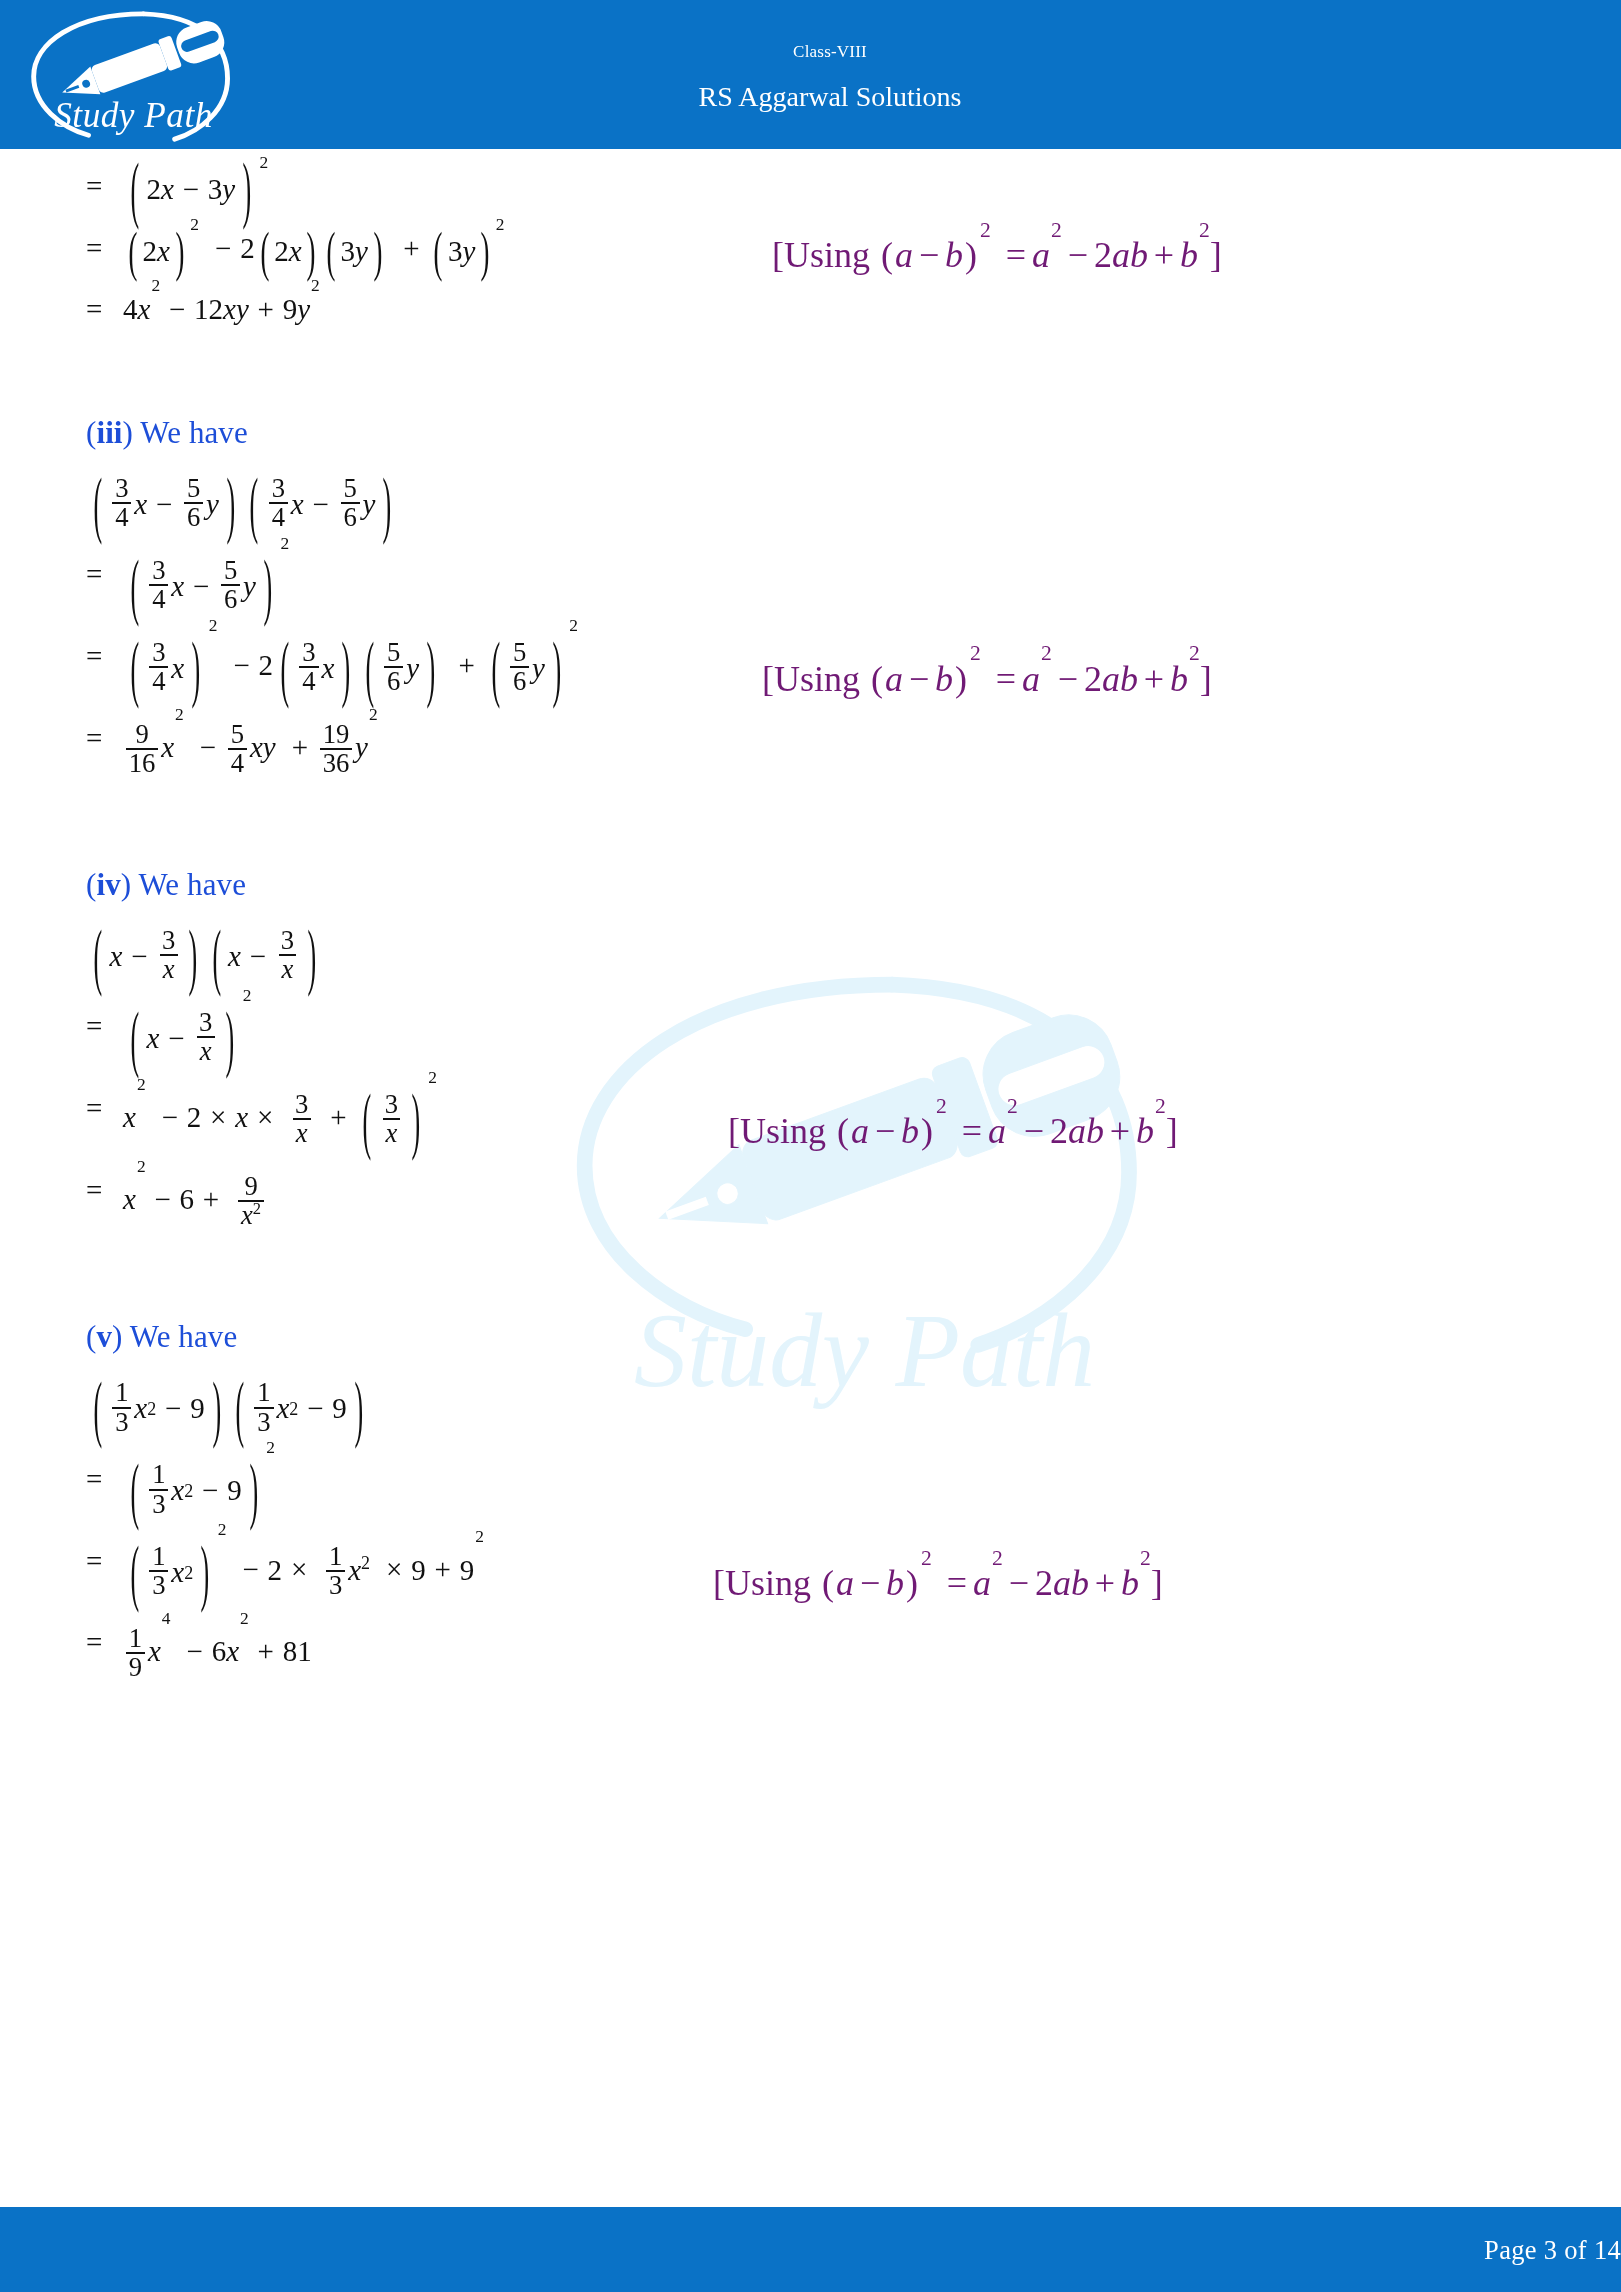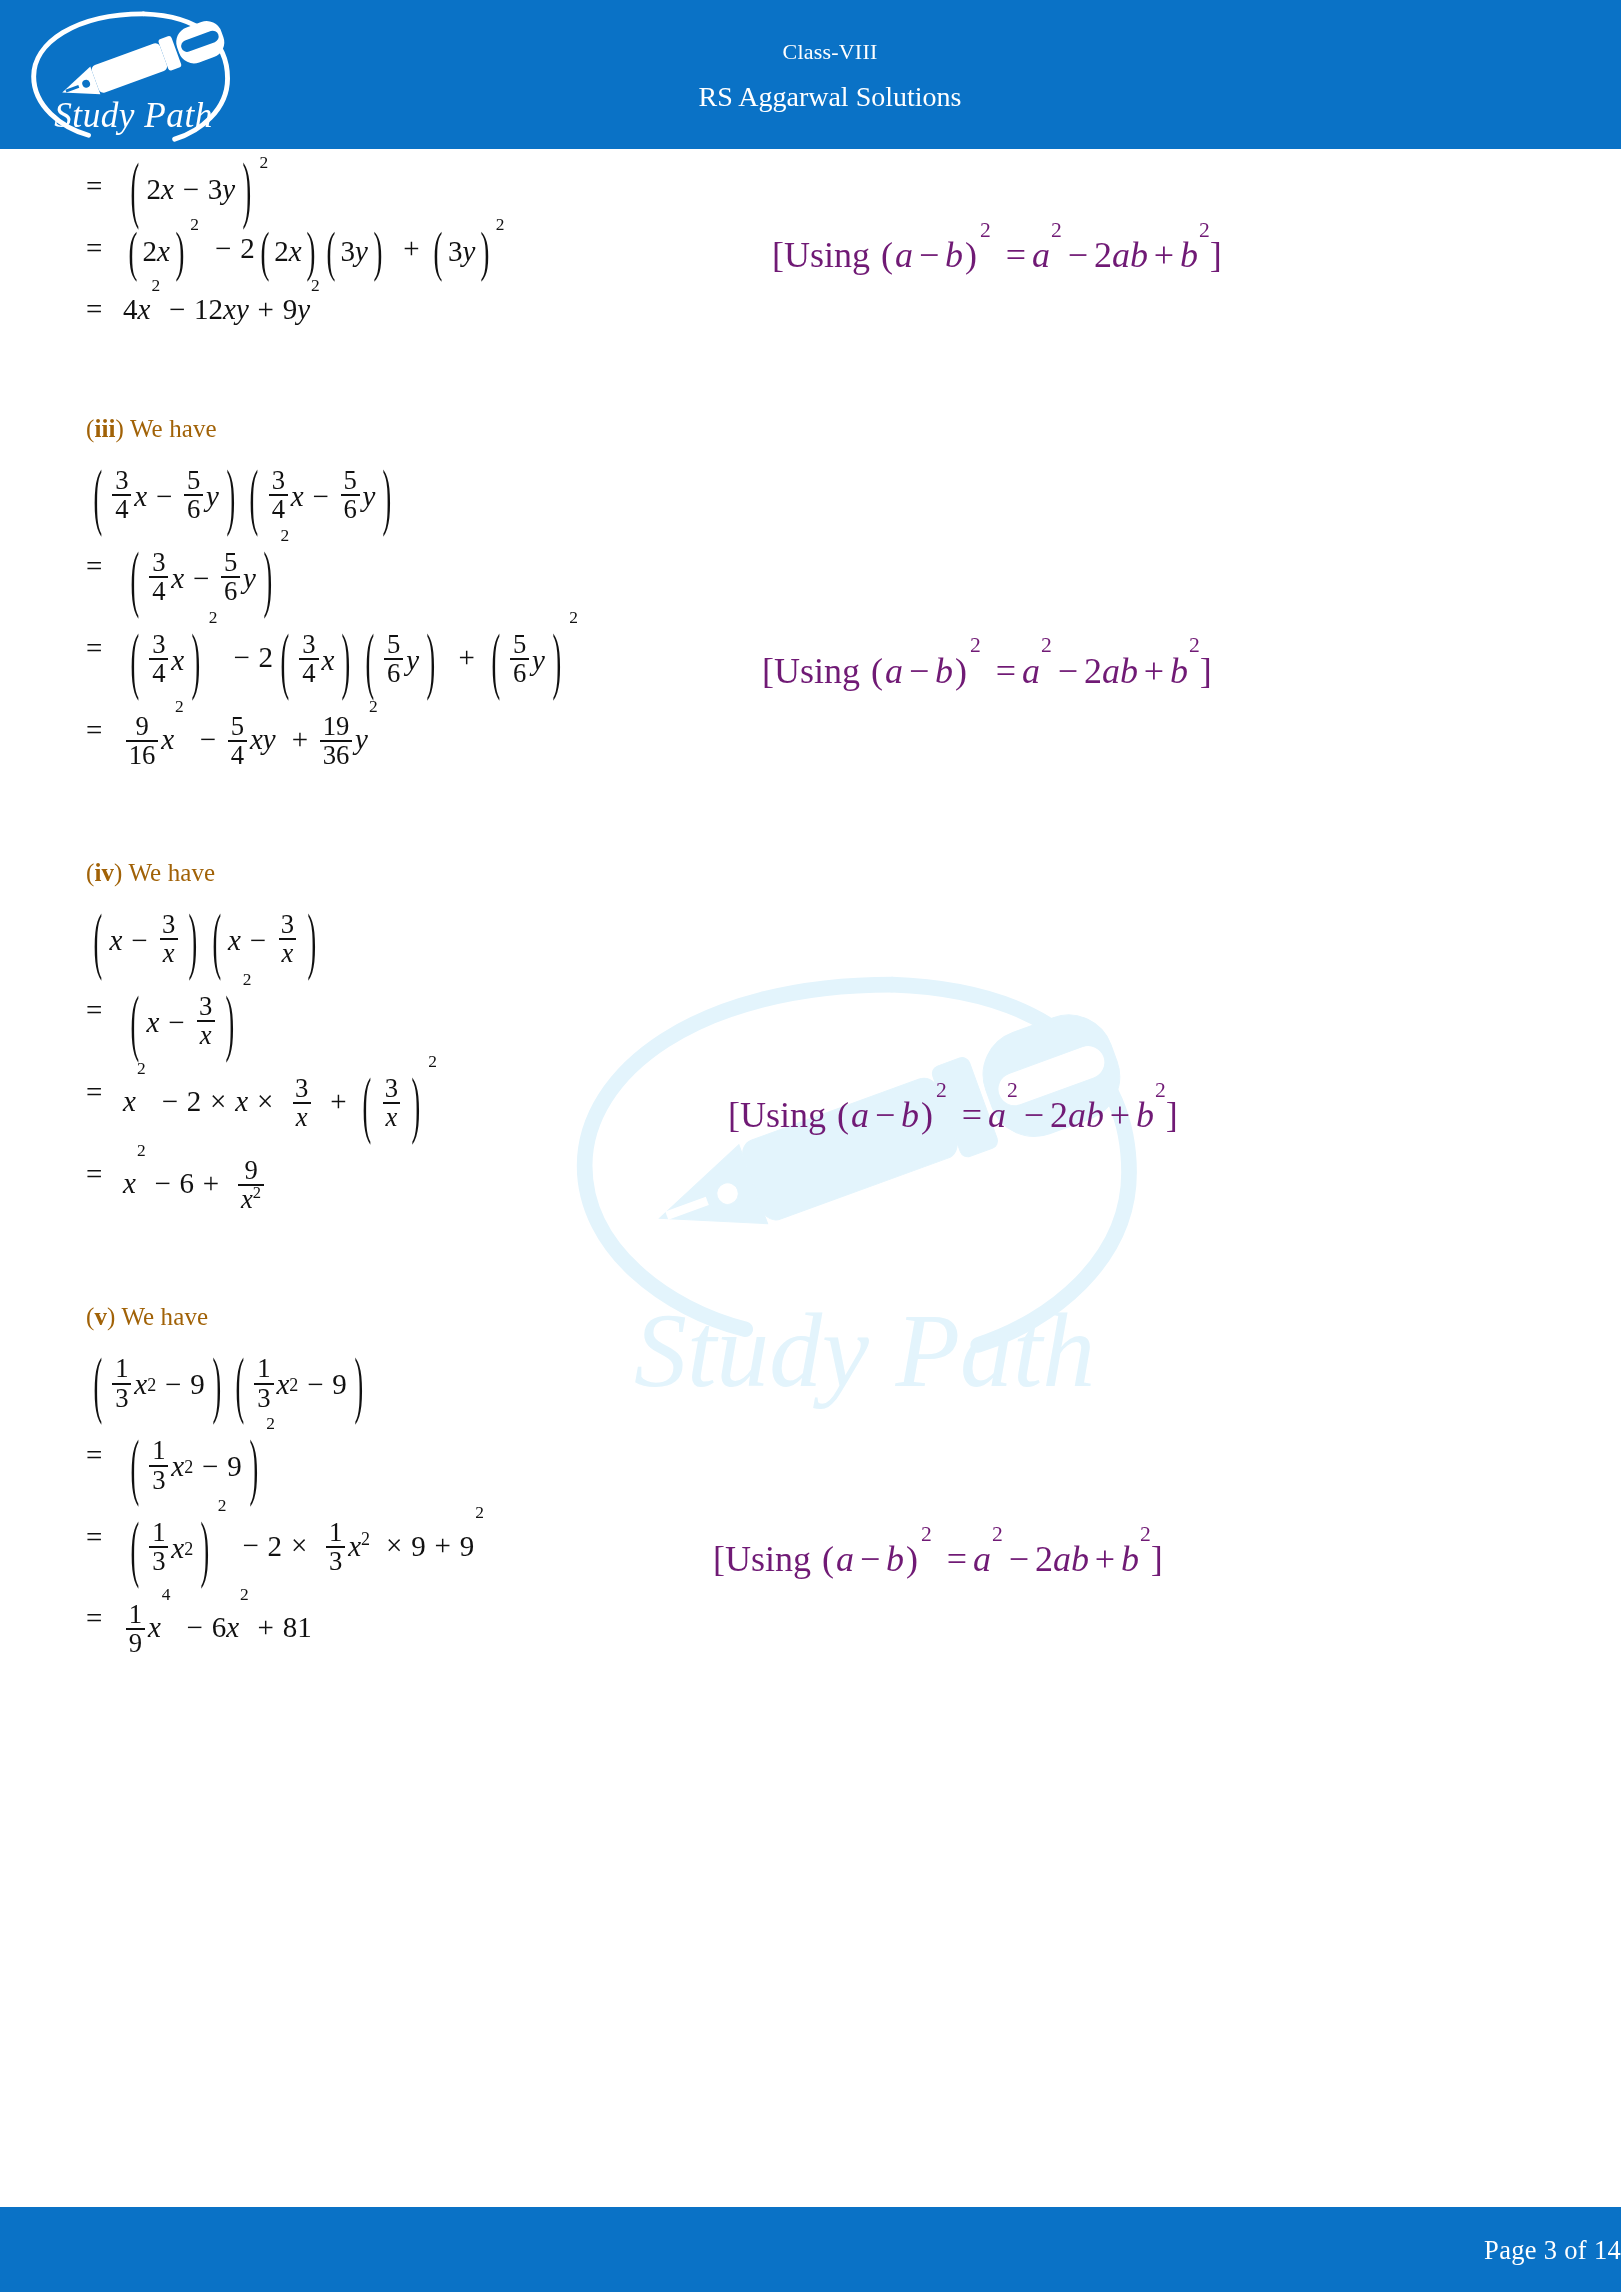--- a/index.html
+++ b/index.html
@@ -36,21 +36,21 @@
     width: 235px;
     height: 145px;
   }
   .header-titles {
     width: 100%;
     text-align: center;
     color: #ffffff;
     padding-left: 39px;
   }
   .header-titles .line1 {
-    font-size: 22px;
+    font-size: 17px;
     line-height: 44px;
     letter-spacing: 0.2px;
   }
   .header-titles .line2 {
     font-size: 28px;
     line-height: 45px;
   }
   .header-titles .line3 {
     font-size: 28px;
     line-height: 45px;
@@ -91,22 +91,22 @@
     white-space: nowrap;
   }
 
   .lead {
     display: inline-block;
     min-width: 37px;
     font-size: 29px;
   }
 
   .prose {
-    font-size: 25px;
-    color: #a16207;
+    font-size: 31px;
+    color: #1d4ed8;
     letter-spacing: 0.1px;
   }
   .prose b { font-weight: bold; }
 
   .note {
     position: absolute;
     font-size: 36px;
     color: #701a75;
     white-space: nowrap;
   }

